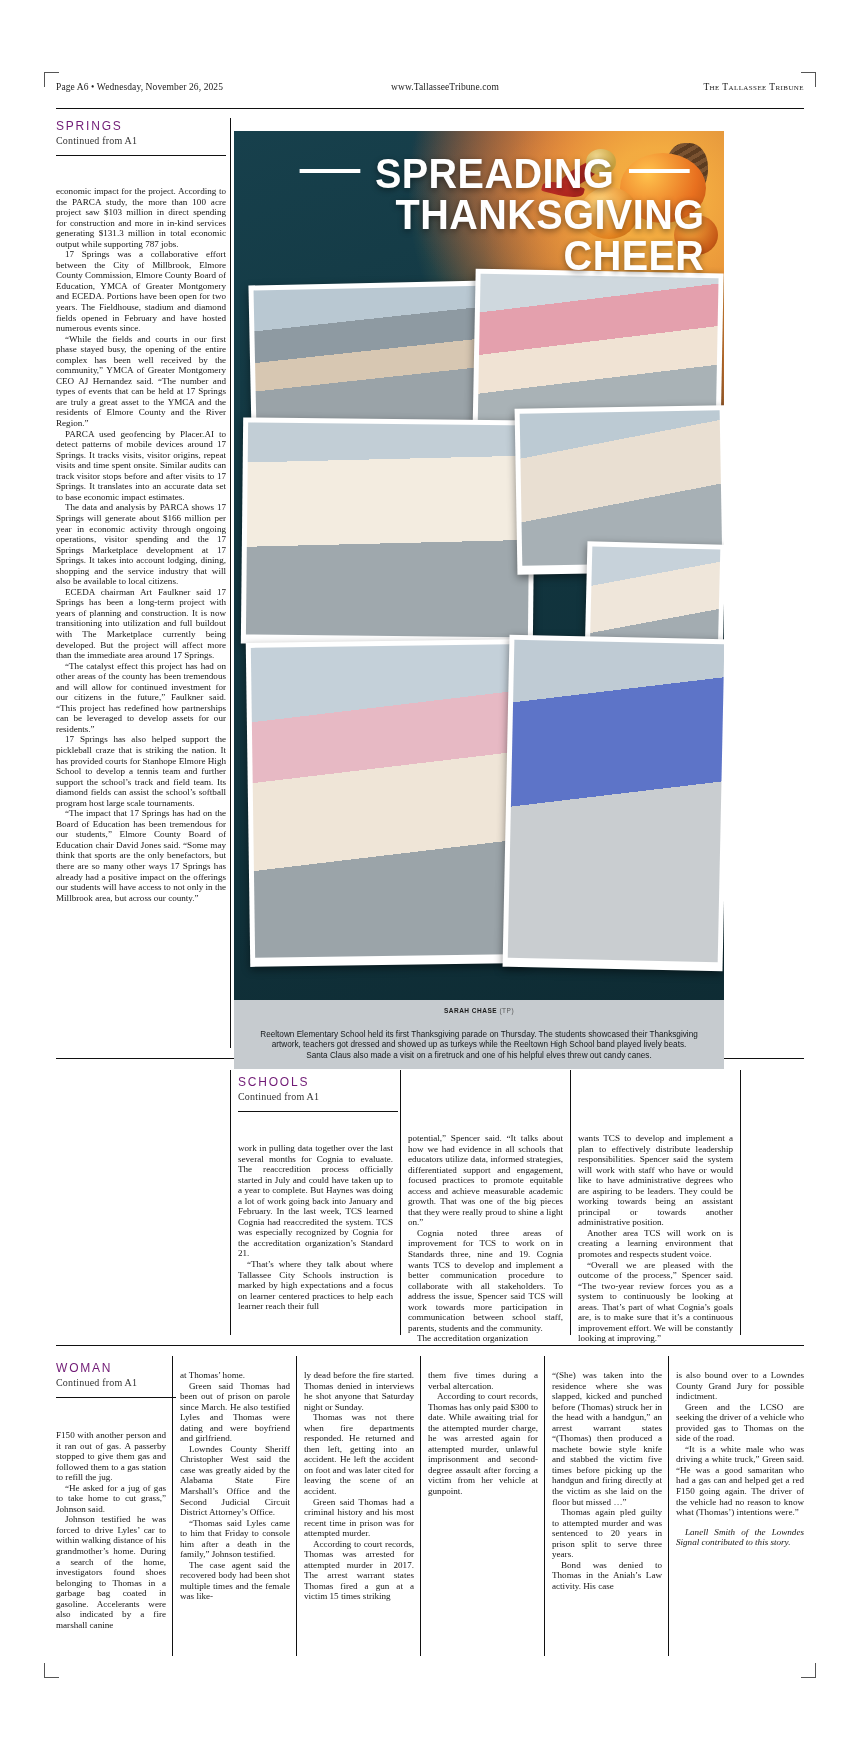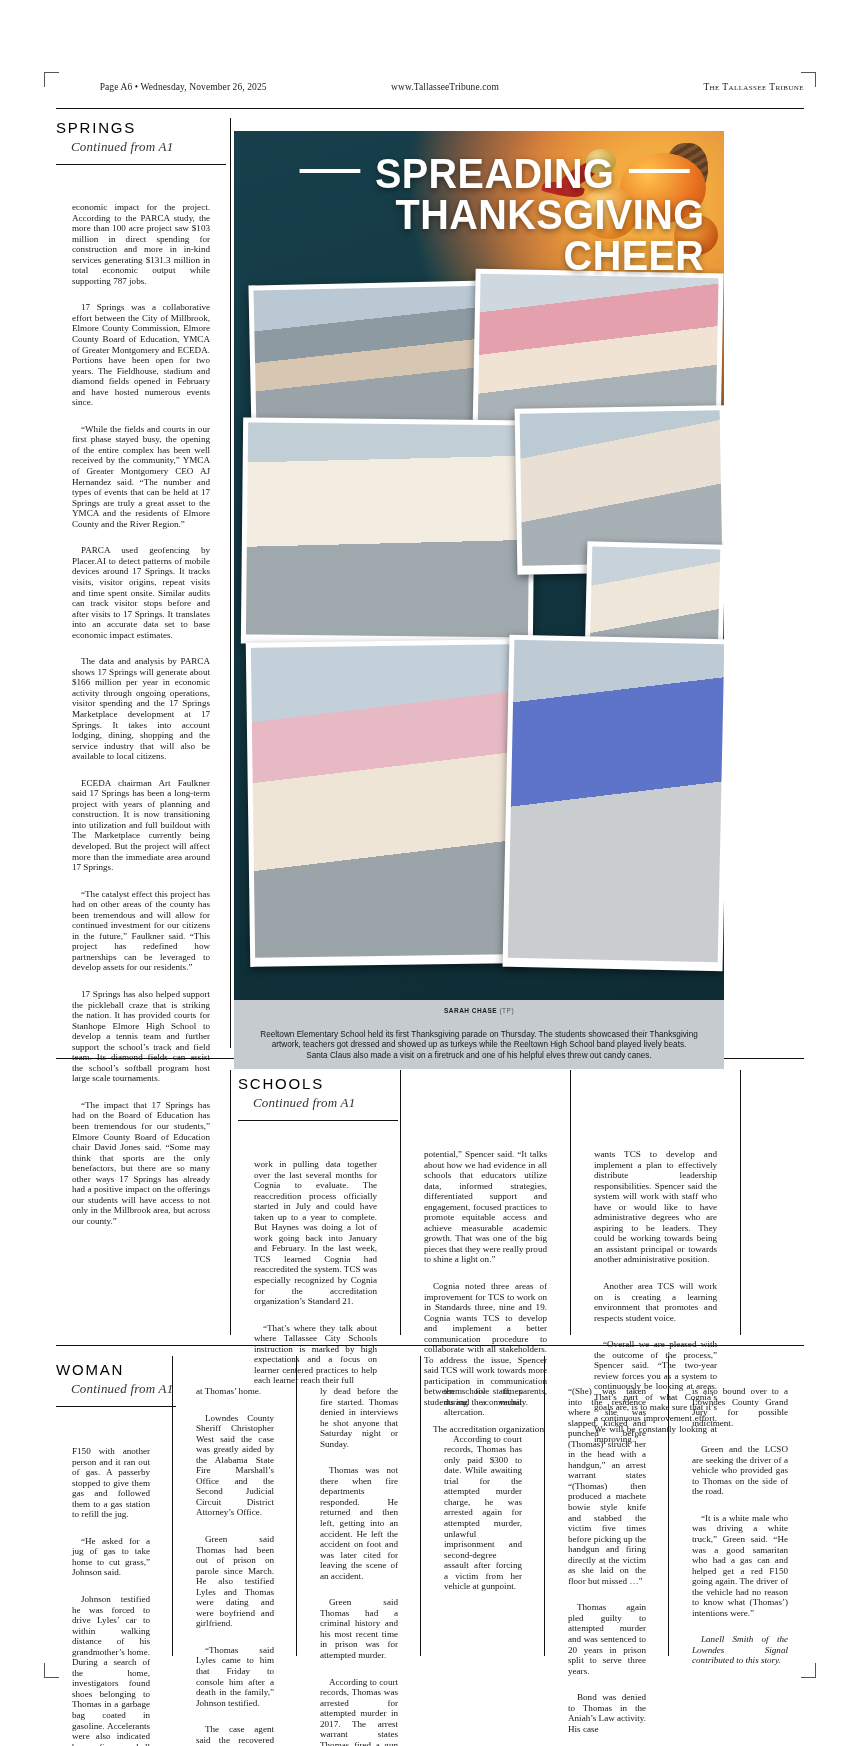--- a/index.html
+++ b/index.html
@@ -40,74 +40,72 @@
     top: 82px;
     left: 56px;
     right: 56px;
     height: 18px;
     display: flex;
     align-items: baseline;
     font-size: 9.5px;
     letter-spacing: .1px;
     color: #1a1a1a;
   }
-  .masthead .mh-left   { flex: 0 0 34%; text-align: center; }
+  .masthead .mh-left   { flex: 0 0 34%; text-align: left; }
   .masthead .mh-center { flex: 1 1 auto; text-align: center; }
   .masthead .mh-right  { flex: 0 0 30%; text-align: right; font-variant: small-caps; letter-spacing: .4px; }
 
   
   .rule {
     position: absolute;
     background: #111;
   }
   .rule-top   { left: 56px;  right: 56px; top: 108px; height: 1px; }
   .rule-mid1  { left: 56px;  right: 56px; top: 1058px; height: 1px; }
   .rule-mid2  { left: 56px;  right: 56px; top: 1345px; height: 1px; }
   .vrule {
     position: absolute;
     width: 1px;
     background: #111;
   }
 
   
   .kicker {
     font-family: "Liberation Sans", sans-serif;
-    font-size: 15px;
+    font-size: 12px;
     letter-spacing: 1.8px;
-    color: #000000;
+    color: #701a75;
     font-weight: 400;
     line-height: 1.1;
   }
   .kicker-sub {
     font-family: "Liberation Serif", serif;
-    font-style: italic;
-    font-size: 13px;
+    font-size: 10px;
     color: #333;
     margin-top: 2px;
     letter-spacing: .2px;
-    margin-left: 15px;
   }
   .kicker-rule {
     border-bottom: 1.4px solid #111;
     margin-top: 9px;
     margin-bottom: 9px;
   }
 
   
   .col {
     position: absolute;
     font-size: 9.1px;
     line-height: 10.55px;
     text-align: justify;
     text-justify: inter-word;
     hyphens: manual;
     color: #141414;
   }
   .col p {
-    margin: 16px;
+    margin: 0;
     text-indent: 9px;
   }
   .col p.first { text-indent: 0; }
   .col p.spacer-before { margin-top: 9px; }
 
   
   #springs-head { position: absolute; left: 56px; top: 120px; width: 170px; }
   #springs-body { left: 56px; top: 186px; width: 170px; }
 
   
@@ -395,22 +393,22 @@
   </div>
 
   <div class="col" id="woman-c1">
     <p class="first">F150 with another person and it ran out of gas. A passerby stopped to give them gas and followed them to a gas station to refill the jug.</p>
     <p>“He asked for a jug of gas to take home to cut grass,” Johnson said.</p>
     <p>Johnson testified he was forced to drive Lyles’ car to within walking distance of his grandmother’s home. During a search of the home, investigators found shoes belonging to Thomas in a garbage bag coated in gasoline. Accelerants were also indicated by a fire marshall canine</p>
   </div>
 
   <div class="col" id="woman-c2">
     <p class="first">at Thomas’ home.</p>
+    <p>Green said Thomas had been out of prison on parole since March. He also testified Lyles and Thomas were dating and were boyfriend and girlfriend.</p>
     <p>Lowndes County Sheriff Christopher West said the case was greatly aided by the Alabama State Fire Marshall’s Office and the Second Judicial Circuit District Attorney’s Office.</p>
-    <p>Green said Thomas had been out of prison on parole since March. He also testified Lyles and Thomas were dating and were boyfriend and girlfriend.</p>
     <p>“Thomas said Lyles came to him that Friday to console him after a death in the family,” Johnson testified.</p>
     <p>The case agent said the recovered body had been shot multiple times and the female was like-</p>
   </div>
 
   <div class="col" id="woman-c3">
     <p class="first">ly dead before the fire started. Thomas denied in interviews he shot anyone that Saturday night or Sunday.</p>
     <p>Thomas was not there when fire departments responded. He returned and then left, getting into an accident. He left the accident on foot and was later cited for leaving the scene of an accident.</p>
     <p>Green said Thomas had a criminal history and his most recent time in prison was for attempted murder.</p>
     <p>According to court records, Thomas was arrested for attempted murder in 2017. The arrest warrant states Thomas fired a gun at a victim 15 times striking</p>
   </div>

